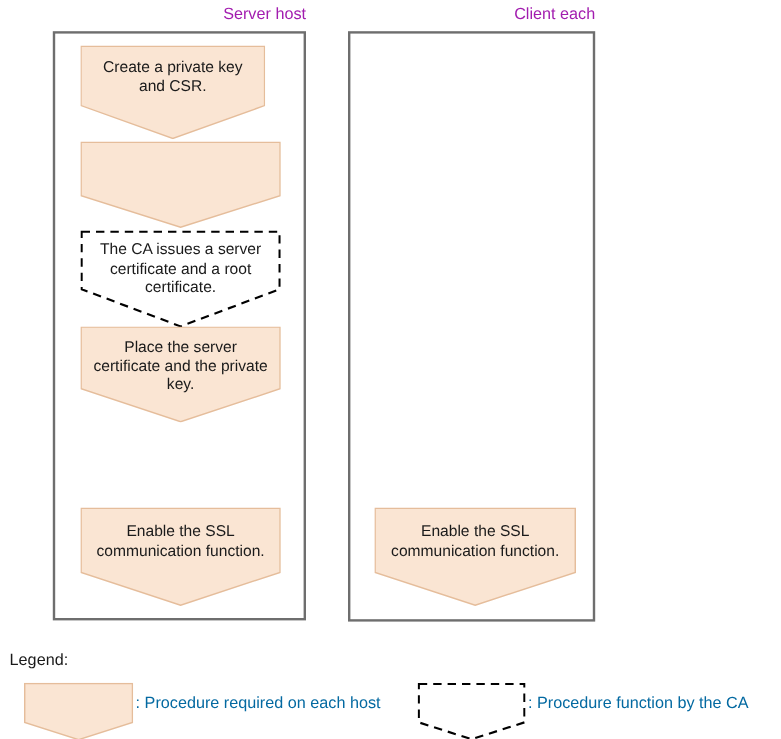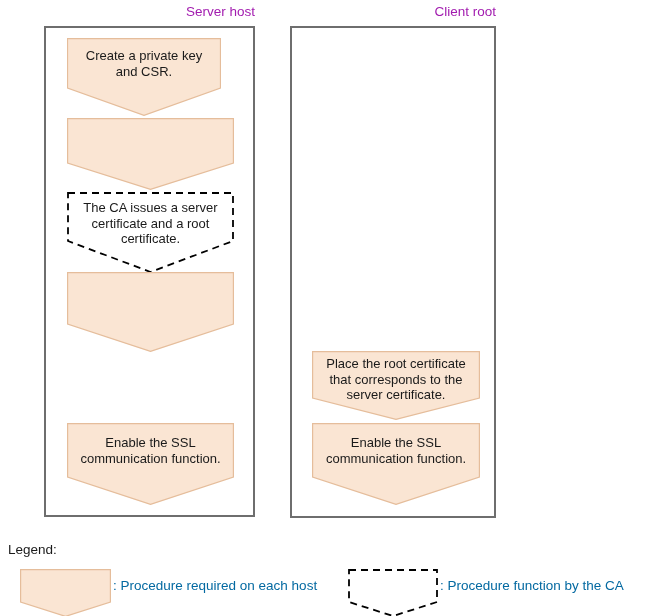--- a/index.html
+++ b/index.html
@@ -89,21 +89,21 @@
   #legend-text-2 { left: 440px; top: 578px; }
   #legend-shape-1 { left: 20px; top: 569px; width: 91px; height: 48px; }
   #legend-shape-2 { left: 348px; top: 569px; width: 90px; height: 48px; }
 </style>
 </head>
 <body>
 
 <div class="canvas">
 
   <div class="host-title" id="title-server">Server host</div>
-  <div class="host-title" id="title-client">Client root</div>
+  <div class="host-title" id="title-client">Client each</div>
 
   <div class="host-frame" id="frame-server"></div>
   <div class="host-frame" id="frame-client"></div>
 
   <div class="chev" id="s1" style="left:67px; top:38px; width:154px; height:78px;">
     <svg class="shape" viewBox="0 0 167 78" preserveAspectRatio="none">
       <polygon points="0.6,0.6 166.4,0.6 166.4,50 83.5,77.4 0.6,50" fill="#fae5d3" stroke="#e5bd9b" stroke-width="1.2"></polygon>
     </svg>
     <div class="label" style="top:10px;">Create a private key and CSR.</div>
   </div>
@@ -118,35 +118,30 @@
     <svg class="shape" viewBox="0 0 167 81" preserveAspectRatio="none">
       <polygon points="1,1 166,1 166,49 83.5,80 1,49" fill="none" stroke="#000000" stroke-width="1.8" stroke-dasharray="7,5"></polygon>
     </svg>
     <div class="label" style="top:8px;">The CA issues a server certificate and a root certificate.</div>
   </div>
 
   <div class="chev" id="s4" style="left:67px; top:272px; width:167px; height:80px;">
     <svg class="shape" viewBox="0 0 167 80" preserveAspectRatio="none">
       <polygon points="0.6,0.6 166.4,0.6 166.4,52 83.5,79.4 0.6,52" fill="#fae5d3" stroke="#e5bd9b" stroke-width="1.2"></polygon>
     </svg>
+    <div class="label" style="top:9px;">Place the server certificate and the private key.</div>
   </div>
 
   <div class="chev" id="s5" style="left:67px; top:423px; width:167px; height:82px;">
     <svg class="shape" viewBox="0 0 167 82" preserveAspectRatio="none">
       <polygon points="0.6,0.6 166.4,0.6 166.4,54 83.5,81.4 0.6,54" fill="#fae5d3" stroke="#e5bd9b" stroke-width="1.2"></polygon>
     </svg>
     <div class="label" style="top:12px;">Enable the SSL communication function.</div>
   </div>
 
-  <div class="chev" id="c1" style="left:312px; top:351px; width:168px; height:69px;">
-    <svg class="shape" viewBox="0 0 168 69" preserveAspectRatio="none">
-      <polygon points="0.6,0.6 167.4,0.6 167.4,47 84,68.4 0.6,47" fill="#fae5d3" stroke="#e5bd9b" stroke-width="1.2"></polygon>
-    </svg>
-    <div class="label" style="top:5px;">Place the root certificate that corresponds to the server certificate.</div>
-  </div>
 
   <div class="chev" id="c2" style="left:312px; top:423px; width:168px; height:82px;">
     <svg class="shape" viewBox="0 0 168 82" preserveAspectRatio="none">
       <polygon points="0.6,0.6 167.4,0.6 167.4,54 84,81.4 0.6,54" fill="#fae5d3" stroke="#e5bd9b" stroke-width="1.2"></polygon>
     </svg>
     <div class="label" style="top:12px;">Enable the SSL communication function.</div>
   </div>
 
   <div id="legend-title">Legend:</div>
 

